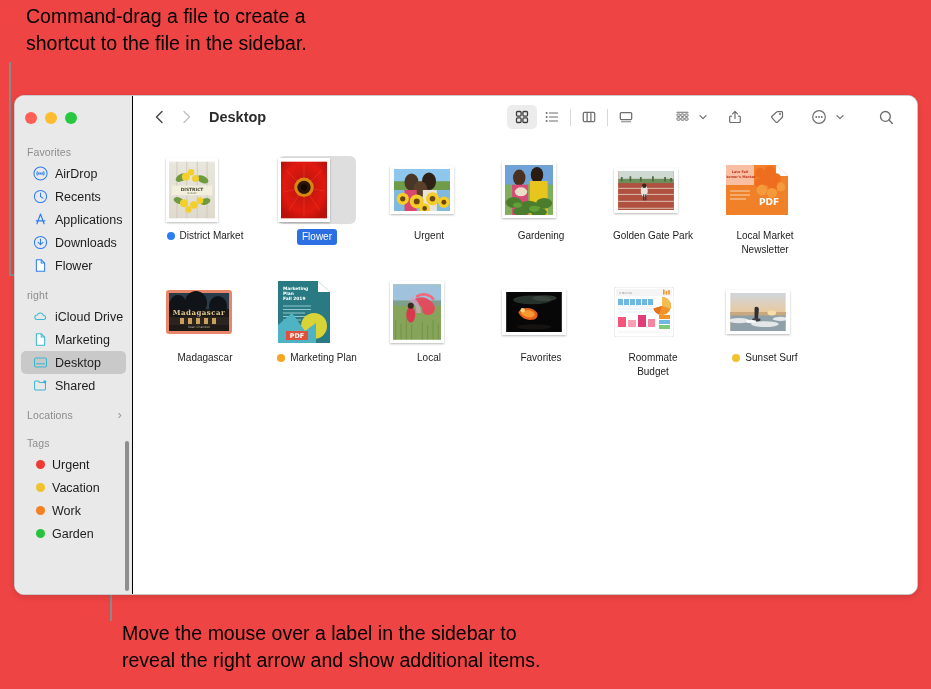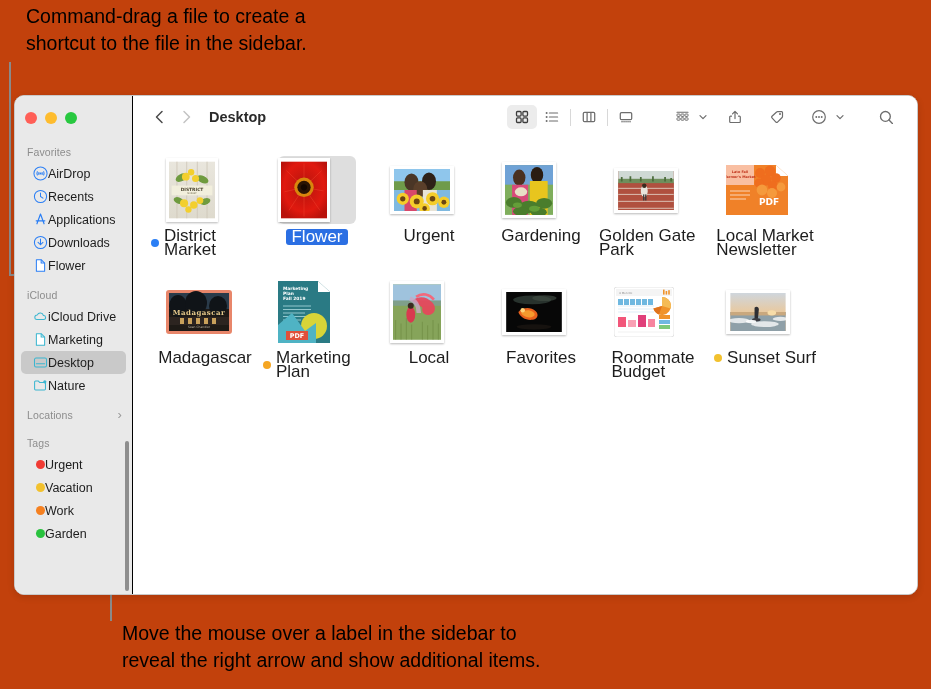--- a/index.html
+++ b/index.html
@@ -2,21 +2,21 @@
 <html><head>
 <meta charset="utf-8">
 <style>
   * { box-sizing: border-box; margin: 0; padding: 0; }
   html, body {
     width: 931px; height: 689px;
     background: #ffffff;
     font-family: "Liberation Sans", sans-serif;
     overflow: hidden;
   }
-  #stage { position: relative; width: 931px; height: 689px; background: #c2410c; }
+  #stage { position: relative; width: 931px; height: 689px; background: #ef4444; }
 
   
   .caption {
     position: absolute;
     color: #000;
     font-size: 19.5px;
     line-height: 27px;
     font-family: "Liberation Sans", sans-serif;
     white-space: pre;
   }
@@ -71,20 +71,21 @@
     color: #9b9b9b; font-size: 13px; line-height: 1;
   }
   .sb-item {
     display: flex; align-items: center;
     height: 23px;
     padding-left: 12px;
     margin: 0 6px 0 6px;
     border-radius: 5px;
     font-size: 12.5px;
     color: #1d1d1d;
+    gap: 7px;
     position: relative;
   }
   .sb-item.selected { background: #c9c9c9; }
   .sb-icon { width: 15px; height: 15px; flex: 0 0 15px; display:flex; align-items:center; justify-content:center; }
   .sb-icon svg { display: block; }
   .tagdot { width: 9px; height: 9px; border-radius: 50%; flex: 0 0 9px; margin-left: 3px; }
   .sb-label { white-space: nowrap; overflow: hidden; }
 
   
   #sb-scroll {
@@ -139,21 +140,21 @@
     display: flex; align-items: center; justify-content: flex-start;
     border-radius: 6px;
   }
   .thumbwrap.sel { background: #dedede; }
   .labelrow {
     display: flex; align-items: center; gap: 5px;
     margin-top: 5px;
     max-width: 108px;
   }
   .lbl {
-    font-size: 17px; color: #1d1d1d; text-align: left;
+    font-size: 10px; color: #1d1d1d; text-align: center;
     line-height: 14px; white-space: pre-line;
   }
   .lbl.sel {
     background: #2b6fe3; color: #fff;
     border-radius: 3px; padding: 1px 5px;
   }
   .dot { width: 8px; height: 8px; border-radius: 50%; flex: 0 0 8px; }
 
   
   .photo {
@@ -234,21 +235,21 @@
         <span class="sb-icon">
           <svg width="15" height="15" viewBox="0 0 16 16">
               <path d="M3.6 1.8h5.1l3.7 3.6v8.8H3.6z" fill="#ffffff" stroke="#2b7ff5" stroke-width="1.1" stroke-linejoin="round"></path>
               <path d="M8.7 1.8v3.6h3.7" fill="none" stroke="#2b7ff5" stroke-width="1.1" stroke-linejoin="round"></path>
             </svg>
         </span>
         <span class="sb-label">Flower</span>
       </div>
 
       <div class="sb-section">
-        <span>iCloud</span>
+        <span>right</span>
       </div>
 
       <div class="sb-item">
         <span class="sb-icon">
           <svg width="15" height="15" viewBox="0 0 16 16">
               <path d="M4.3 11.3a2.5 2.5 0 0 1 .3-5 3.4 3.4 0 0 1 6.4.6 2.2 2.2 0 0 1 .4 4.4z" fill="none" stroke="#3bb6d0" stroke-width="1.1" stroke-linejoin="round"></path>
             </svg>
         </span>
         <span class="sb-label">iCloud Drive</span>
       </div>
@@ -273,21 +274,21 @@
         <span class="sb-label">Desktop</span>
       </div>
 
       <div class="sb-item">
         <span class="sb-icon">
           <svg width="15" height="15" viewBox="0 0 16 16">
               <path d="M1.7 4.3a1 1 0 0 1 1-1h3.1l1.2 1.4h5.3a1 1 0 0 1 1 1v6.1a1 1 0 0 1-1 1H2.7a1 1 0 0 1-1-1z" fill="none" stroke="#3bb6d0" stroke-width="1.1" stroke-linejoin="round"></path>
               <circle cx="12.6" cy="4.1" r="1.7" fill="#3bb6d0"></circle>
             </svg>
         </span>
-        <span class="sb-label">Nature</span>
+        <span class="sb-label">Shared</span>
       </div>
 
       <div class="sb-section">
         <span>Locations</span>
         <span class="chev-right">›</span>
       </div>
 
       <div class="sb-section">
         <span>Tags</span>
       </div>

